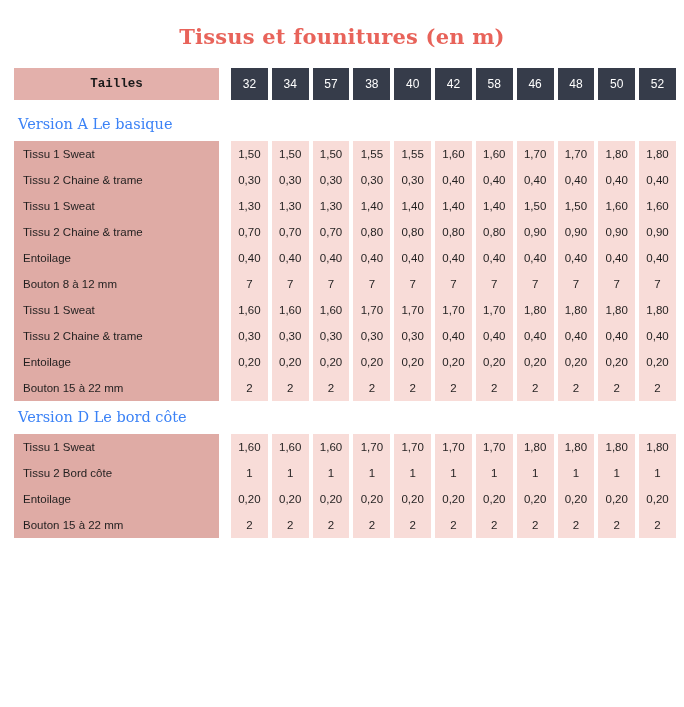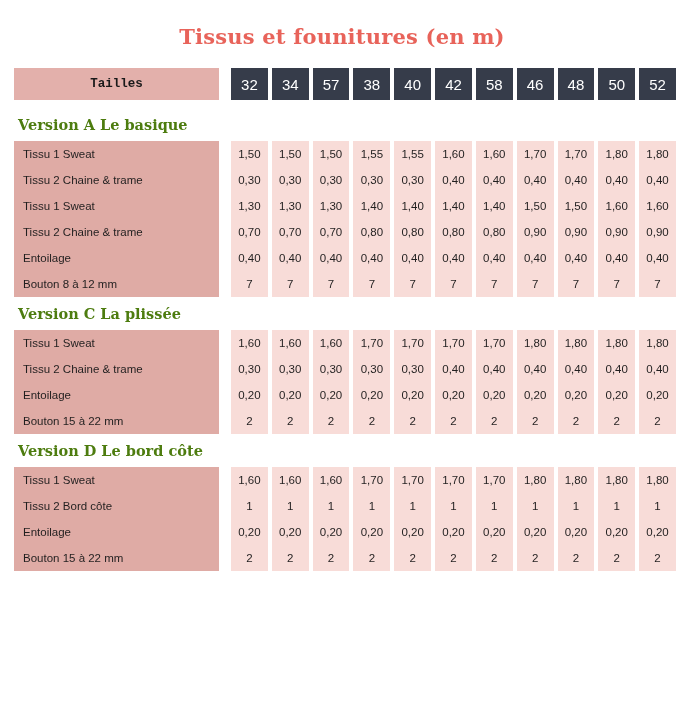--- a/index.html
+++ b/index.html
@@ -91,30 +91,30 @@
     color: #211f1f;
     box-sizing: border-box;
   }
   .head-cell {
     flex: 1 1 0;
     background: #363c4a;
     height: 32px;
     display: flex;
     align-items: center;
     justify-content: center;
-    font-size: 15px;
+    font-size: 12px;
     color: #ffffff;
     box-sizing: border-box;
     text-align: right;
   }
   .section-title {
     font-family: "DejaVu Serif", "Liberation Serif", serif;
-    font-weight: bold;
+    font-weight: normal;
     font-size: 14.5px;
-    color: #4d7c0f;
+    color: #3b82f6;
     margin: 0;
     padding: 9px 0 8px 4px;
     line-height: 1.1;
   }
 </style>
 </head>
 <body>
 
 <div id="page">
 
@@ -242,21 +242,20 @@
               <div class="data-cell">7</div>
               <div class="data-cell">7</div>
               <div class="data-cell">7</div>
               <div class="data-cell">7</div>
               <div class="data-cell">7</div>
               <div class="data-cell">7</div>
             </div>
           </div>
         </div>
         <div>
-          <div class="section-title">Version C La plissée</div>
           <div class="row">
             <div class="label-cell">Tissu 1 Sweat</div>
             <div class="spacer"></div>
             <div class="cells">
               <div class="data-cell">1,60</div>
               <div class="data-cell">1,60</div>
               <div class="data-cell">1,60</div>
               <div class="data-cell">1,70</div>
               <div class="data-cell">1,70</div>
               <div class="data-cell">1,70</div>

